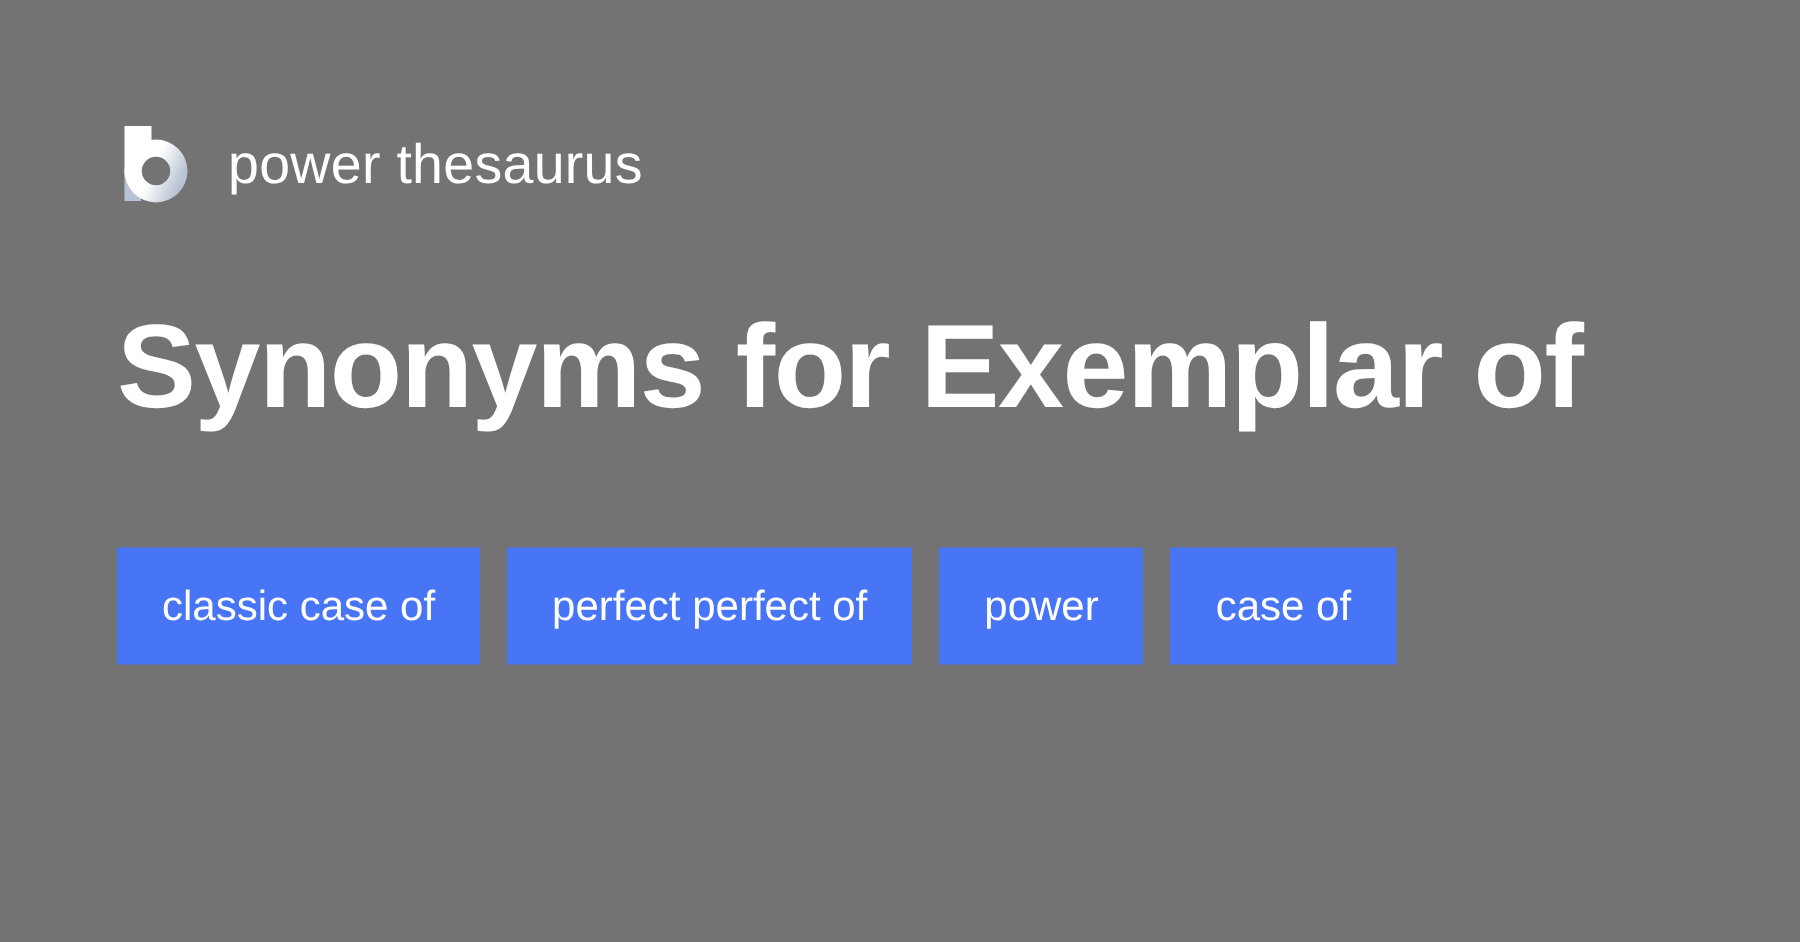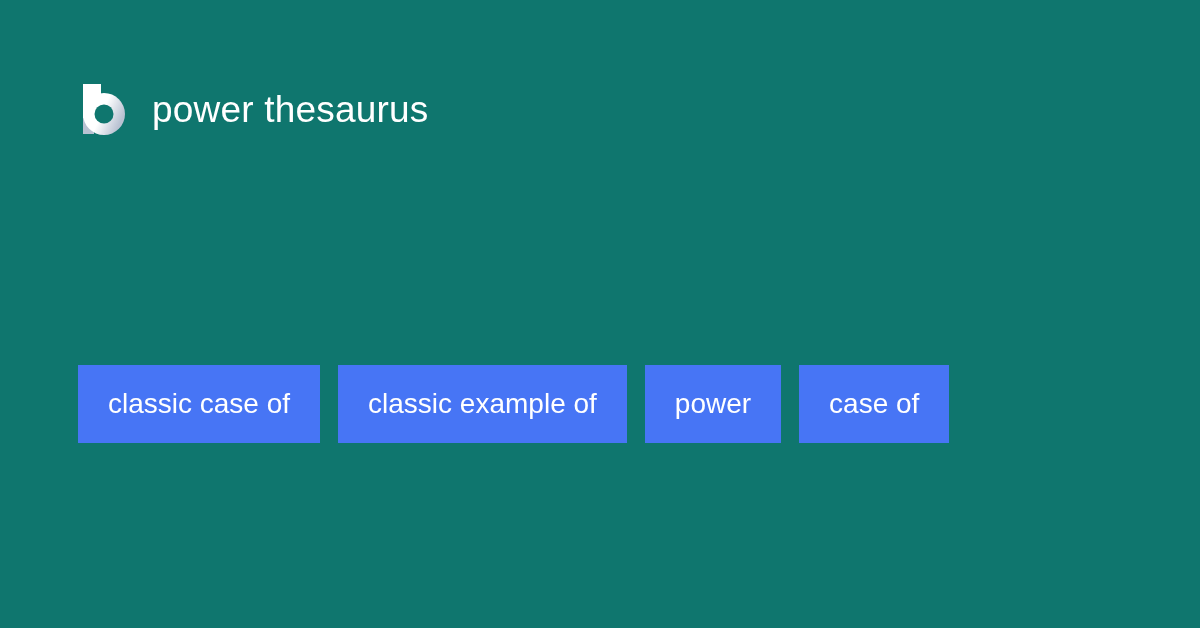--- a/index.html
+++ b/index.html
@@ -13,21 +13,21 @@
   body {
     background: #2f62f4;
     font-family: "Liberation Sans", sans-serif;
     -webkit-font-smoothing: antialiased;
   }
 
   .page {
     position: relative;
     width: 1200px;
     height: 628px;
-    background: #0f766e;
+    background: #737373;
   }
 
   
   .brand {
     position: absolute;
     left: 78px;
     top: 82px;
     display: flex;
     align-items: center;
     gap: 24px;
@@ -118,21 +118,22 @@
       <rect x="5" y="36" width="11" height="16" fill="#b9c2d2"></rect>
 
       <circle cx="26" cy="32" r="21" fill="url(#bowlGrad)" mask="url(#bowlHole)"></circle>
 
       <rect x="5" y="2" width="11" height="34" fill="url(#stemGrad)"></rect>
       <rect x="16" y="2" width="7" height="12" fill="#ffffff"></rect>
     </svg>
     <span class="brand-name">power thesaurus</span>
   </div>
 
+  <h1 class="headline">Synonyms for Exemplar of</h1>
 
   <div class="chips">
     <span class="chip">classic case of</span>
-    <span class="chip">classic example of</span>
+    <span class="chip">perfect perfect of</span>
     <span class="chip">power</span>
     <span class="chip">case of</span>
   </div>
 
 </div>
 
 </body></html>

